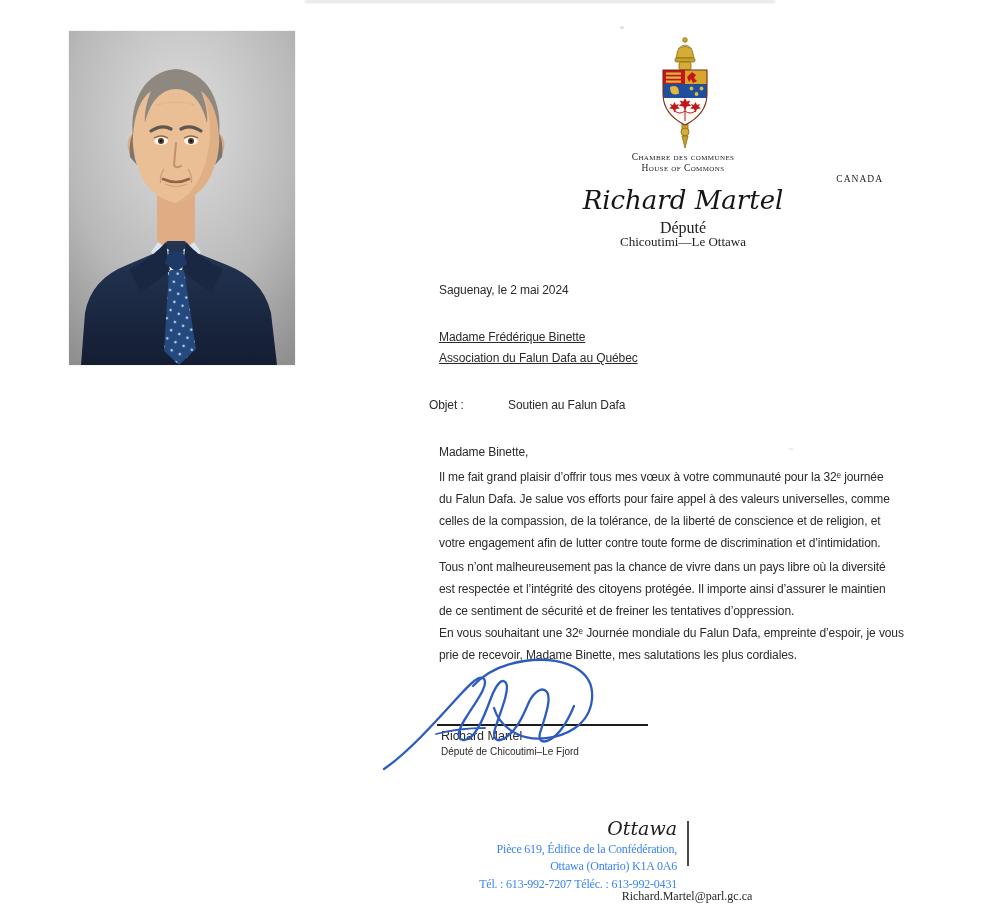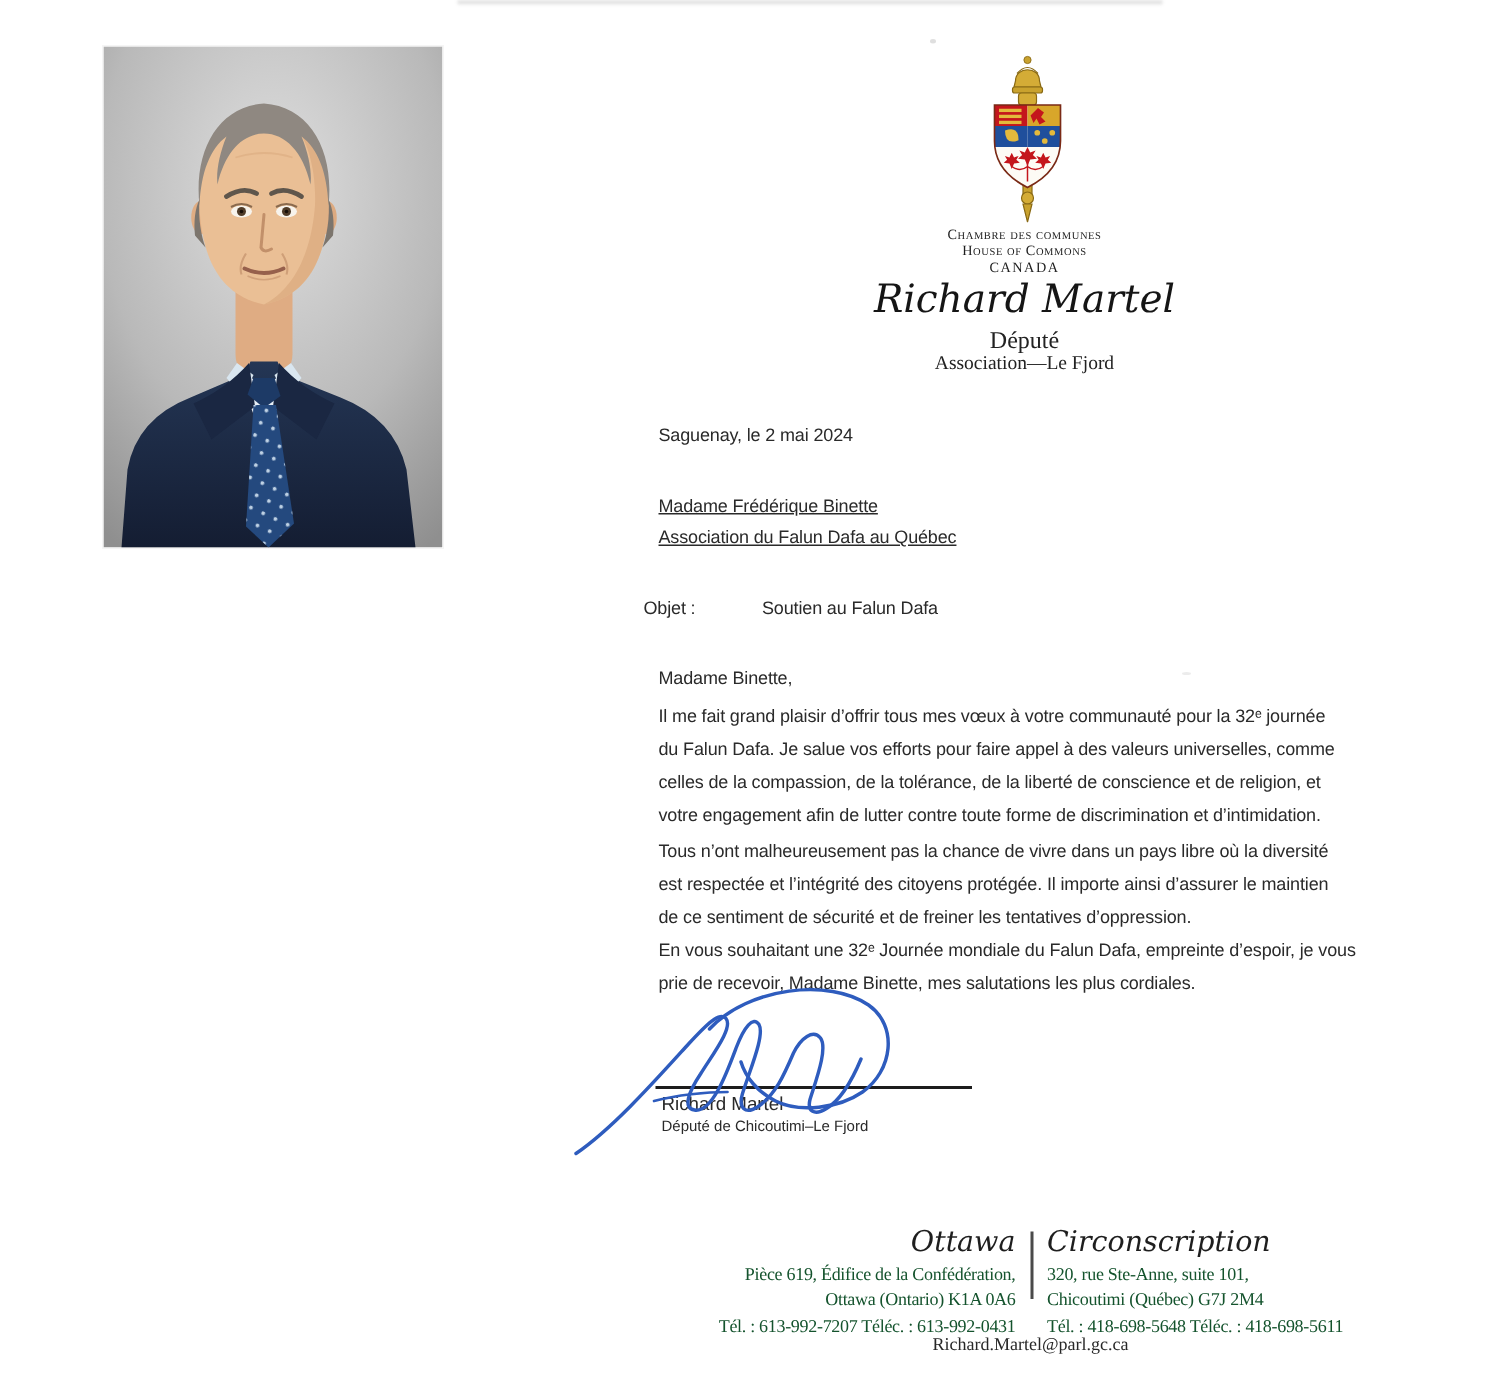--- a/index.html
+++ b/index.html
@@ -15,21 +15,21 @@
   .top-smudge{left:305px;top:0;width:470px;height:3px;background:rgba(90,90,90,.16);filter:blur(1px);}
   .speck{background:rgba(110,110,110,.22);border-radius:50%;}
 
   
   .portrait{left:69px;top:31px;width:226px;height:334px;box-shadow:0 0 0 1px rgba(0,0,0,.04);}
 
   
   .crest{left:653px;top:36px;width:64px;height:114px;}
   .center-col{left:483px;width:400px;text-align:center;}
   .org{font-size:9.5px;letter-spacing:.4px;color:#1d1d1d;line-height:11px;}
-  .org-fr{top:152px;} .org-en{top:163px;} .org-country{top:174px;letter-spacing:1px;}
+  .org-fr{top:152px;} .org-en{top:163px;} .org-country{top:174px;letter-spacing:1px;text-align:right;}
   .mp-name{top:184px;font-size:26px;color:#151515;line-height:32px;}
   .mp-title{top:219px;font-size:16px;color:#222;}
   .mp-riding{top:234px;font-size:13px;color:#222;}
 
   
   .bodytxt{font-size:12px;letter-spacing:-.1px;line-height:22px;color:#2a2a2a;}
   .date-line{left:439px;top:279px;}
   .recipient{left:439px;top:327px;line-height:21px;text-decoration:underline;}
   .subject-row{left:429px;top:394px;}
   .subject-label{display:inline-block;width:79px;}
@@ -43,21 +43,21 @@
   .sig-svg{left:381px;top:656px;width:272px;height:118px;z-index:3;pointer-events:none;}
   .sig-stroke{stroke:var(--signature-blue,#2e5cbe);}
   .sig-line{left:437px;top:724px;width:211px;height:2px;background:#1c1c1c;z-index:2;}
   .sig-name{left:441px;top:728px;font-size:12.5px;line-height:16px;color:#2a2a2a;}
   .sig-title{left:441px;top:744px;font-size:10px;line-height:16px;color:#2a2a2a;}
 
   
   .f-left{left:400px;top:817px;width:277px;text-align:right;}
   .f-right{left:698px;top:817px;width:285px;text-align:left;}
   .f-head{font-size:19px;line-height:22px;color:#1e1e1e;}
-  .f-lines{margin-top:2px;font-size:12px;letter-spacing:-.2px;line-height:17.4px;color:#14532d;}
+  .f-lines{margin-top:2px;font-size:12px;letter-spacing:-.2px;line-height:17.4px;color:#3b82f6;}
   .f-divider{left:687px;top:821px;width:1.5px;height:45px;background:#4a4a4a;}
   .f-email{left:537px;top:889px;width:300px;text-align:center;font-size:12px;color:#272727;}
 </style>
 </head>
 <body>
 
 <div class="page">
 
   <div class="abs top-smudge"></div>
   <div class="abs speck" style="left:620px;top:26px;width:4px;height:3px;"></div>
@@ -166,21 +166,21 @@
       <circle cx="32" cy="96" r="4" fill="#d4ac36" stroke="#8a6a14" stroke-width="0.8"></circle>
       <path d="M29,100 L32,112 L35,100 Z" fill="#c9a22e" stroke="#8a6a14" stroke-width="0.8"></path>
     </svg>
   </div>
 
   <div class="abs center-col org org-fr serif sc">Chambre des communes</div>
   <div class="abs center-col org org-en serif sc">House of Commons</div>
   <div class="abs center-col org org-country serif">CANADA</div>
   <div class="abs center-col mp-name script">Richard Martel</div>
   <div class="abs center-col mp-title serif">Député</div>
-  <div class="abs center-col mp-riding serif">Association—Le Fjord</div>
+  <div class="abs center-col mp-riding serif">Chicoutimi—Le Ottawa</div>
 
   <div class="abs bodytxt date-line">Saguenay, le 2 mai 2024</div>
 
   <div class="abs bodytxt recipient lines">Madame Frédérique Binette
 Association du Falun Dafa au Québec</div>
 
   <div class="abs bodytxt subject-row">
     <span class="subject-label">Objet :</span><span>Soutien au Falun Dafa</span>
   </div>
 
@@ -209,21 +209,15 @@
   <div class="abs sig-name">Richard Martel</div>
   <div class="abs sig-title">Député de Chicoutimi–Le Fjord</div>
 
   <div class="abs f-left">
     <div class="f-head script">Ottawa</div>
     <div class="f-lines lines serif">Pièce 619, Édifice de la Confédération,
 Ottawa (Ontario) K1A 0A6
 Tél. : 613-992-7207 Téléc. : 613-992-0431</div>
   </div>
   <div class="abs f-divider"></div>
-  <div class="abs f-right">
-    <div class="f-head script">Circonscription</div>
-    <div class="f-lines lines serif">320, rue Ste-Anne, suite 101,
-Chicoutimi (Québec) G7J 2M4
-Tél. : 418-698-5648 Téléc. : 418-698-5611</div>
-  </div>
   <div class="abs f-email serif">Richard.Martel@parl.gc.ca</div>
 
 </div>
 
 </body></html>

